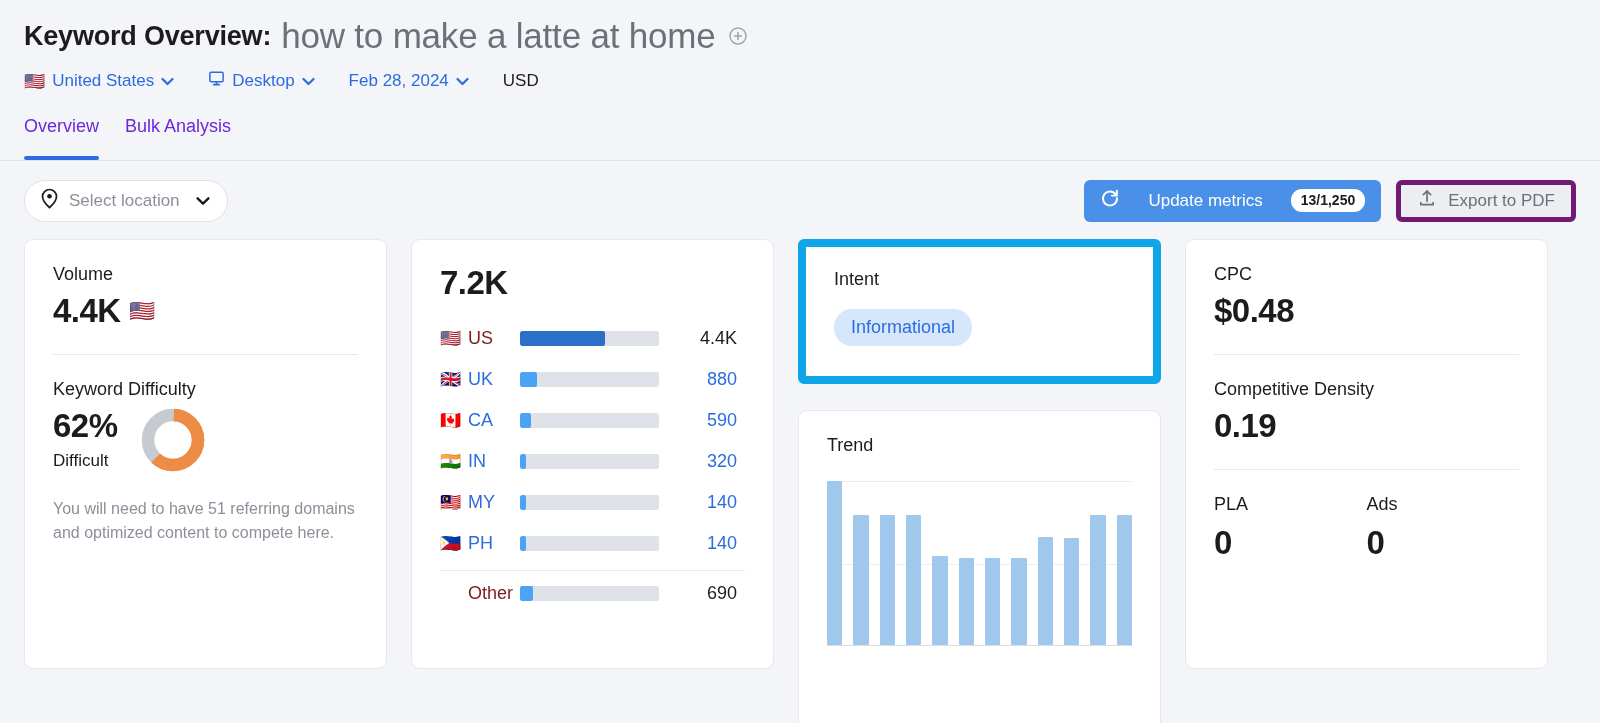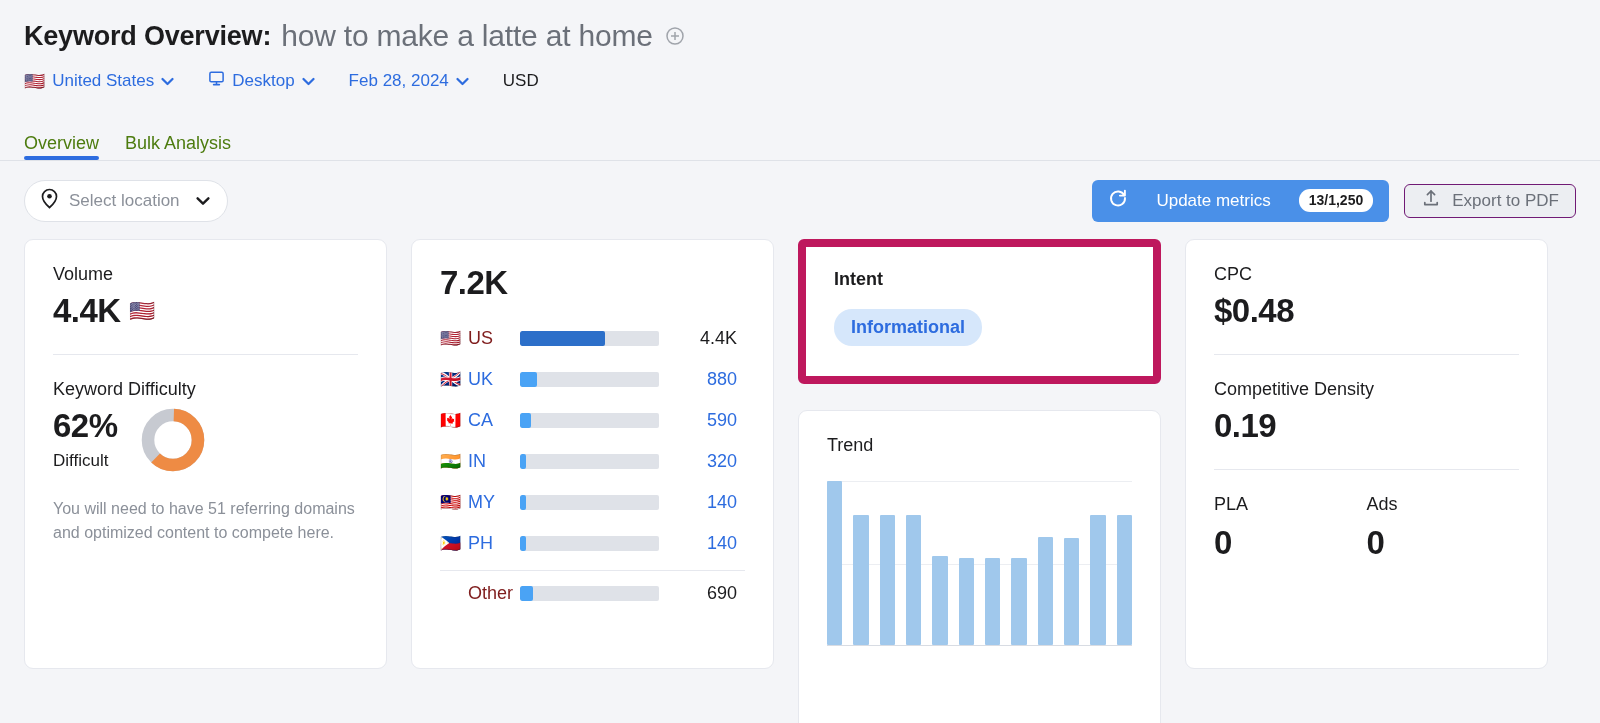--- a/index.html
+++ b/index.html
@@ -24,21 +24,21 @@
     gap: 10px;
     height: 44px;
   }
   .title-main {
     font-size: 27px;
     font-weight: bold;
     color: #1c1c1e;
     letter-spacing: -0.2px;
   }
   .title-kw {
-    font-size: 30px;
+    font-size: 35px;
     font-weight: normal;
     color: #6b7079;
     letter-spacing: -0.2px;
   }
   .plus-circle {
     display: inline-flex;
     align-items: center;
     justify-content: center;
     width: 20px;
     height: 20px;
@@ -72,22 +72,22 @@
     display: flex;
     align-items: flex-end;
     gap: 26px;
     margin-top: 22px;
     padding-left: 24px;
     height: 40px;
     position: relative;
   }
   .tab {
     font-size: 18px;
-    color: #4d7c0f;
-    padding-bottom: 6px;
+    color: #6d28d9;
+    padding-bottom: 23px;
     position: relative;
     white-space: nowrap;
   }
   .tab.active::after {
     content: "";
     position: absolute;
     left: 0; right: 0; bottom: 0;
     height: 4px;
     background: #2d6cdf;
     border-radius: 2px;
@@ -140,23 +140,23 @@
     padding: 3px 10px;
     line-height: 1.2;
     text-align: center;
   }
   .btn-export {
     display: flex;
     align-items: center;
     gap: 11px;
     background: #eceef2;
     color: #6b7079;
-    border: 1px solid #701a75;
+    border: 5px solid #701a75;
     border-radius: 6px;
-    height: 34px;
+    height: 42px;
     padding: 0 16px;
     font-size: 17px;
   }
 
   
   .grid {
     display: flex;
     gap: 24px;
     padding: 16px 24px 0 24px;
     align-items: flex-start;
@@ -242,25 +242,24 @@
     width: 66px;
     text-align: right;
     font-size: 18px;
     color: #2d6cdf;
   }
   .gv-val.dark { color: #1c1c1e; }
   .gv-sep { height: 1px; background: #e6e8ee; margin: 6px 0 2px 0; }
 
   
   .intent-outer {
-    border: 8px solid #be185d;
+    border: 8px solid #0ea5e9;
     border-radius: 6px;
     background: #fff;
     padding: 0;
-    font-weight: bold;
   }
   .intent-card {
     background: #fff;
     padding: 22px 28px 26px 28px;
     height: 129px;
   }
   .intent-chip {
     display: inline-block;
     margin-top: 12px;
     background: #d6e7fb;

